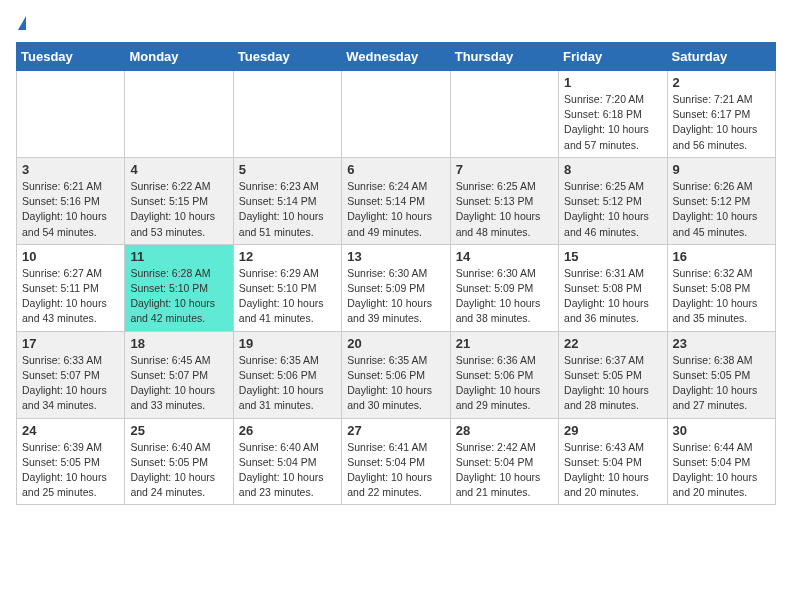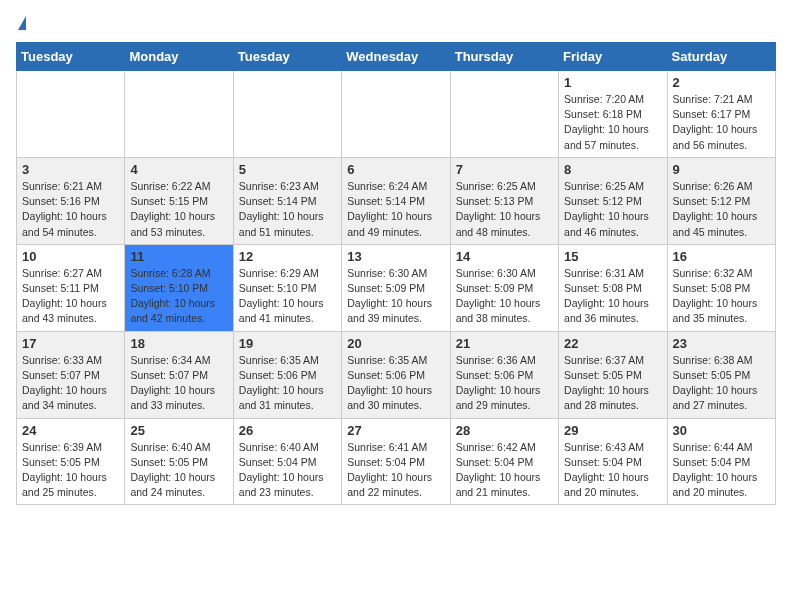--- a/index.html
+++ b/index.html
@@ -198,21 +198,21 @@
         </td>
       </tr>
       <tr style="background: rgb(255, 255, 255);">
         <td style="background: rgb(255, 255, 255);">
           <span class="day-number">10</span>
           <div class="day-info" style="white-space: pre-line;">Sunrise: 6:27 AM
 Sunset: 5:11 PM
 Daylight: 10 hours
 and 43 minutes.</div>
         </td>
-        <td style="background: #3b82f6;">
+        <td style="background: #5eead4;">
           <span class="day-number">11</span>
           <div class="day-info" style="white-space: pre-line;">Sunrise: 6:28 AM
 Sunset: 5:10 PM
 Daylight: 10 hours
 and 42 minutes.</div>
         </td>
         <td style="background: rgb(255, 255, 255);">
           <span class="day-number">12</span>
           <div class="day-info" style="white-space: pre-line;">Sunrise: 6:29 AM
 Sunset: 5:10 PM
@@ -251,21 +251,21 @@
       <tr style="background: rgb(239, 239, 239);">
         <td style="background: rgb(240, 240, 240);">
           <span class="day-number">17</span>
           <div class="day-info" style="white-space: pre-line;">Sunrise: 6:33 AM
 Sunset: 5:07 PM
 Daylight: 10 hours
 and 34 minutes.</div>
         </td>
         <td style="background: rgb(240, 240, 240);">
           <span class="day-number">18</span>
-          <div class="day-info" style="white-space: pre-line;">Sunrise: 6:34 AM
+          <div class="day-info" style="white-space: pre-line;">Sunrise: 6:45 AM
 Sunset: 5:07 PM
 Daylight: 10 hours
 and 33 minutes.</div>
         </td>
         <td style="background: rgb(240, 240, 240);">
           <span class="day-number">19</span>
           <div class="day-info" style="white-space: pre-line;">Sunrise: 6:35 AM
 Sunset: 5:06 PM
 Daylight: 10 hours
 and 31 minutes.</div>
@@ -323,21 +323,21 @@
         </td>
         <td style="background: rgb(255, 255, 255);">
           <span class="day-number">27</span>
           <div class="day-info" style="white-space: pre-line;">Sunrise: 6:41 AM
 Sunset: 5:04 PM
 Daylight: 10 hours
 and 22 minutes.</div>
         </td>
         <td style="background: rgb(255, 255, 255);">
           <span class="day-number">28</span>
-          <div class="day-info" style="white-space: pre-line;">Sunrise: 6:42 AM
+          <div class="day-info" style="white-space: pre-line;">Sunrise: 2:42 AM
 Sunset: 5:04 PM
 Daylight: 10 hours
 and 21 minutes.</div>
         </td>
         <td style="background: rgb(255, 255, 255);">
           <span class="day-number">29</span>
           <div class="day-info" style="white-space: pre-line;">Sunrise: 6:43 AM
 Sunset: 5:04 PM
 Daylight: 10 hours
 and 20 minutes.</div>

